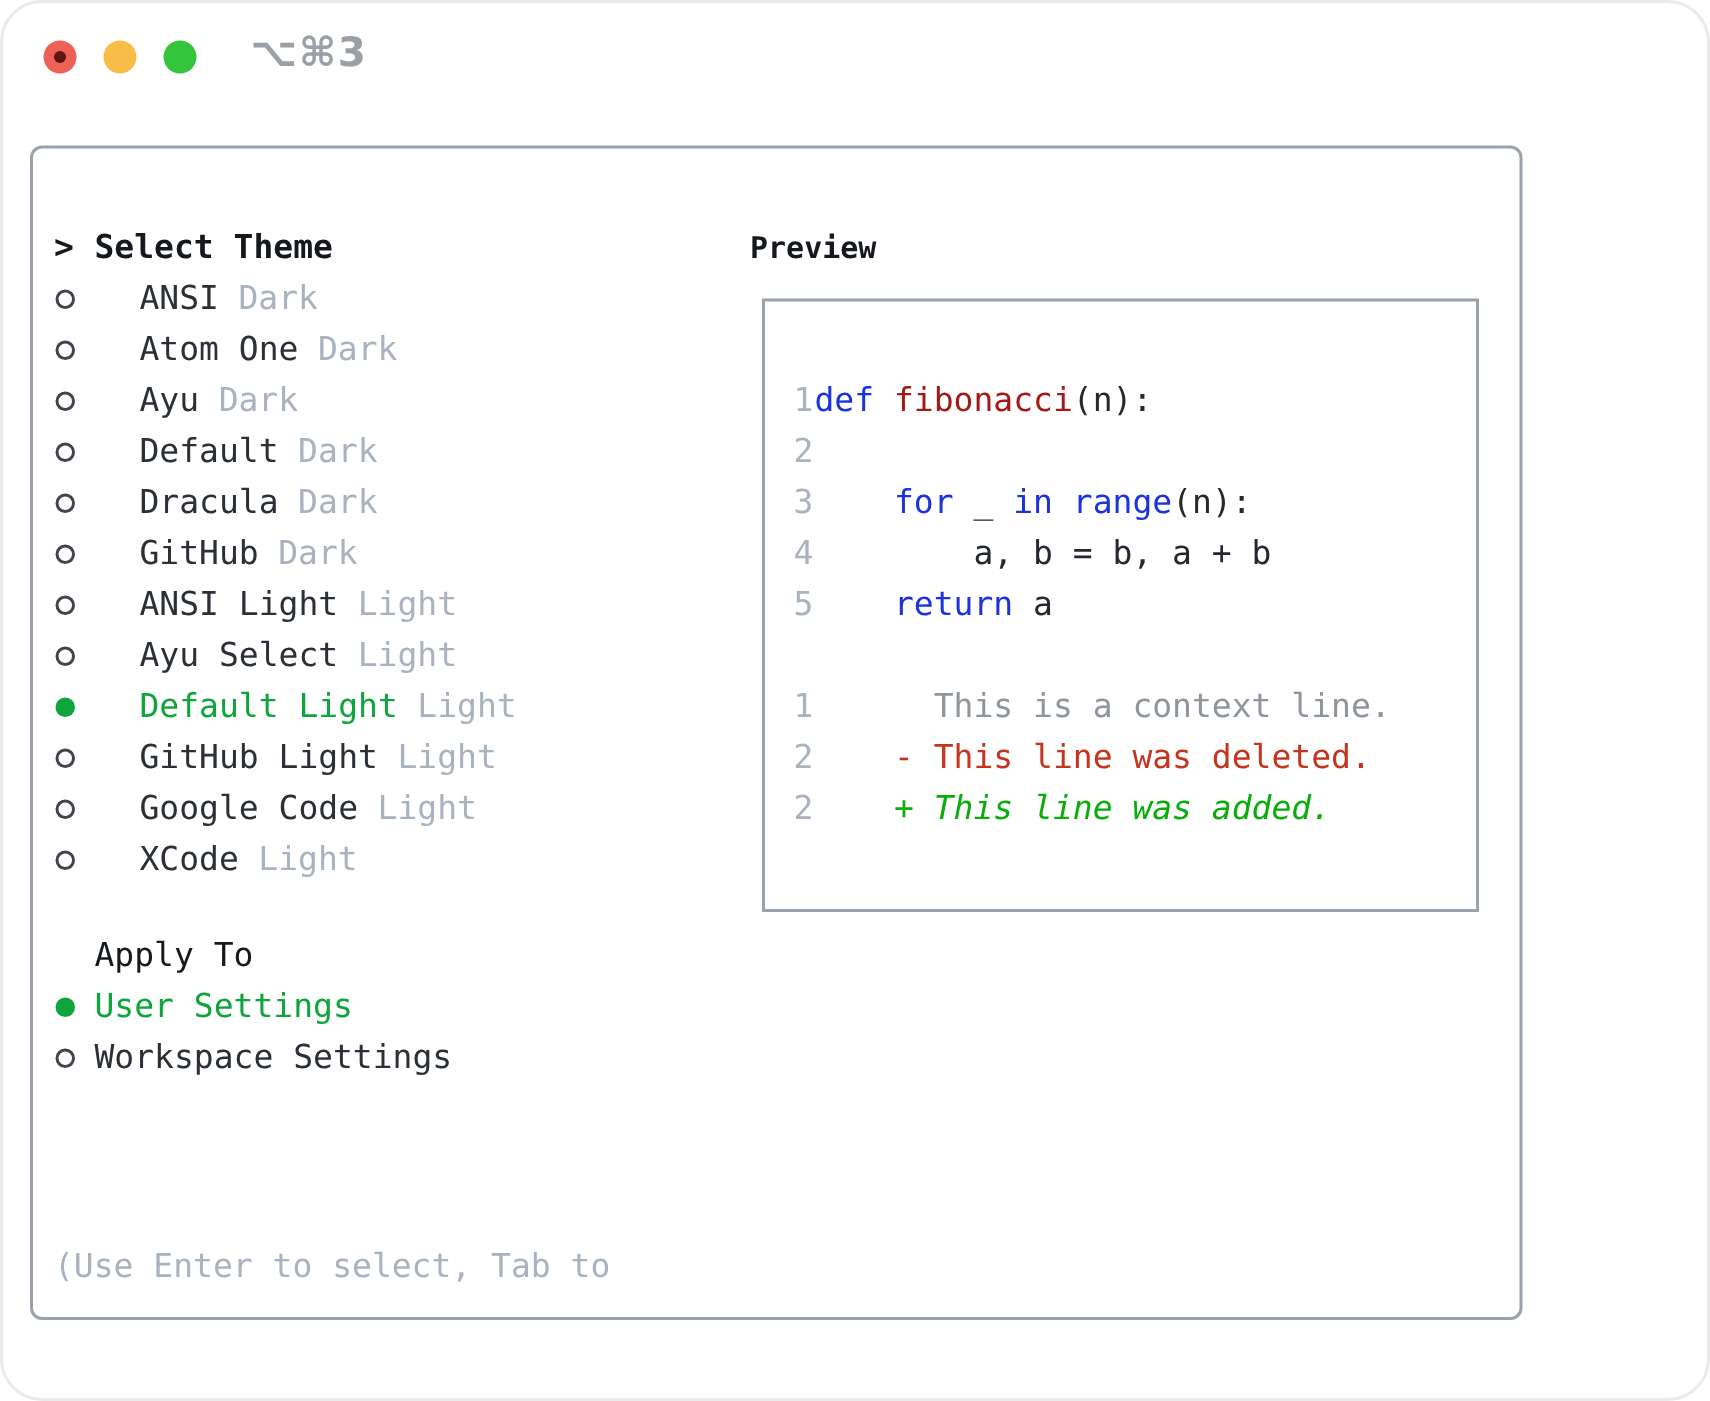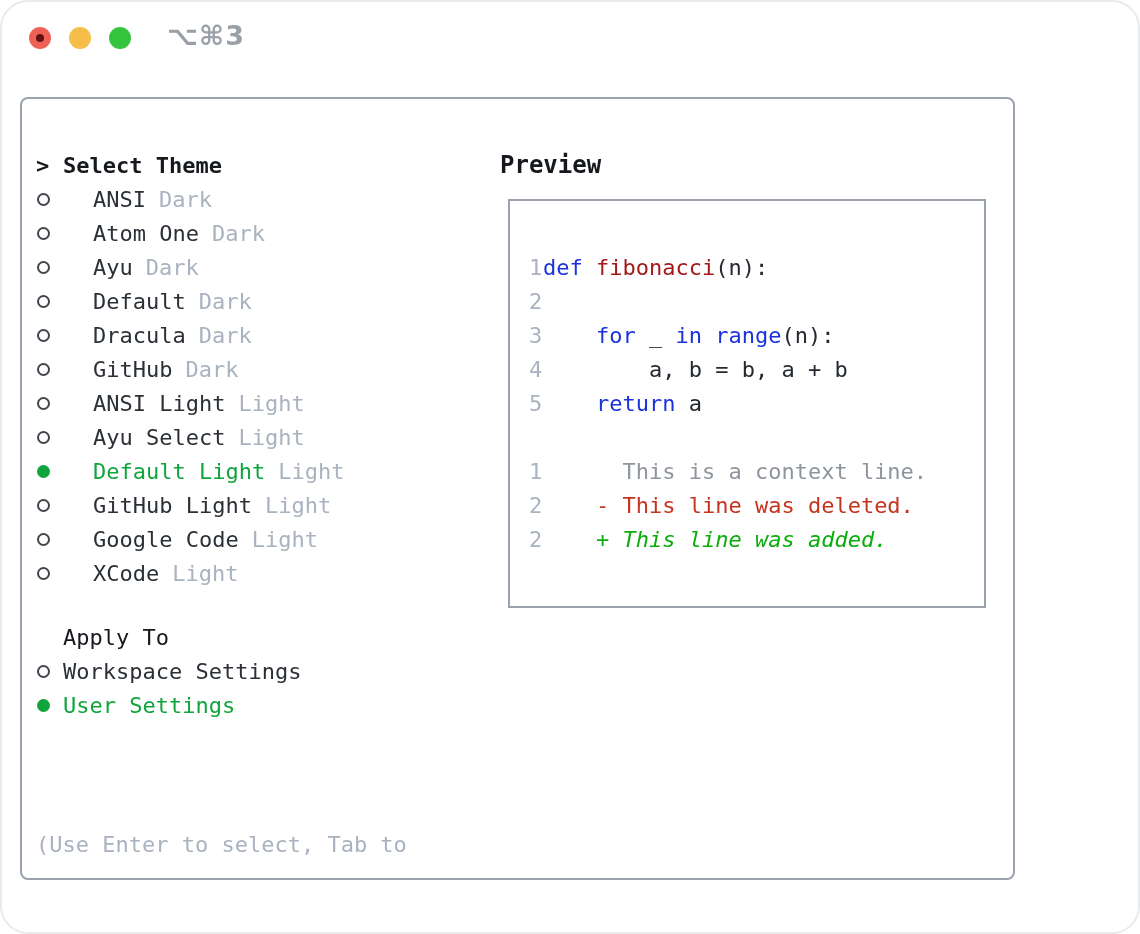--- a/index.html
+++ b/index.html
@@ -45,21 +45,21 @@
   .hdr-title{font-weight:700;color:#15181c;white-space:pre;}
   .radio{width:13px;height:13px;border-radius:50%;border:2px solid #40454d;
          box-sizing:border-box;margin-left:1px;}
   .radio.sel{background:var(--c-selection,#0fa53c);border-color:var(--c-selection,#0fa53c);}
   .t-name{white-space:pre;color:#2b3036;margin-left:30px;}
   .t-name.sel{color:var(--c-selection,#0fa53c);}
   .t-variant{white-space:pre;color:var(--c-muted,#a9b2bf);margin-left:13px;}
   
   .preview-title{
     position:absolute;left:500px;top:148px;height:34px;display:flex;align-items:center;
-    font-size:24px;font-weight:700;color:#15181c;
+    font-size:20px;font-weight:700;color:#15181c;
   }
   .preview-box{
     position:absolute;left:508px;top:199px;width:478px;height:409px;
     border:2px solid #9aa2ad;box-sizing:border-box;background:#fff;
   }
   .code{position:absolute;left:19px;top:49px;}
   .lnum{width:14px;flex:none;color:var(--c-muted,#a9b2bf);white-space:pre;}
   .lcontent{white-space:pre;}
   .seg-keyword{color:var(--c-keyword,#1b32dc);margin-top:39px;}
   .seg-function{color:var(--c-function,#a31919);}
@@ -233,28 +233,28 @@
 </div>
 
 <div class="apply-list">
   <div class="row">
     <span class="icon-slot"></span>
     <span class="apply-hdr">Apply To</span>
   </div>
 
 <div class="row">
       <span class="icon-slot">
+        <span class="radio sel"></span>
+      </span>
+      <span class="a-label sel">User Settings</span>
+    </div>
+    <div class="row">
+      <span class="icon-slot">
         <span class="radio"></span>
       </span>
       <span class="a-label">Workspace Settings</span>
-    </div>
-    <div class="row">
-      <span class="icon-slot">
-        <span class="radio sel"></span>
-      </span>
-      <span class="a-label sel">User Settings</span>
     </div>
   </div>
 
 <div class="help">
   <div>(Use Enter to select, Tab to</div>
   <div>change focus)</div>
 </div>
 
 </body></html>

